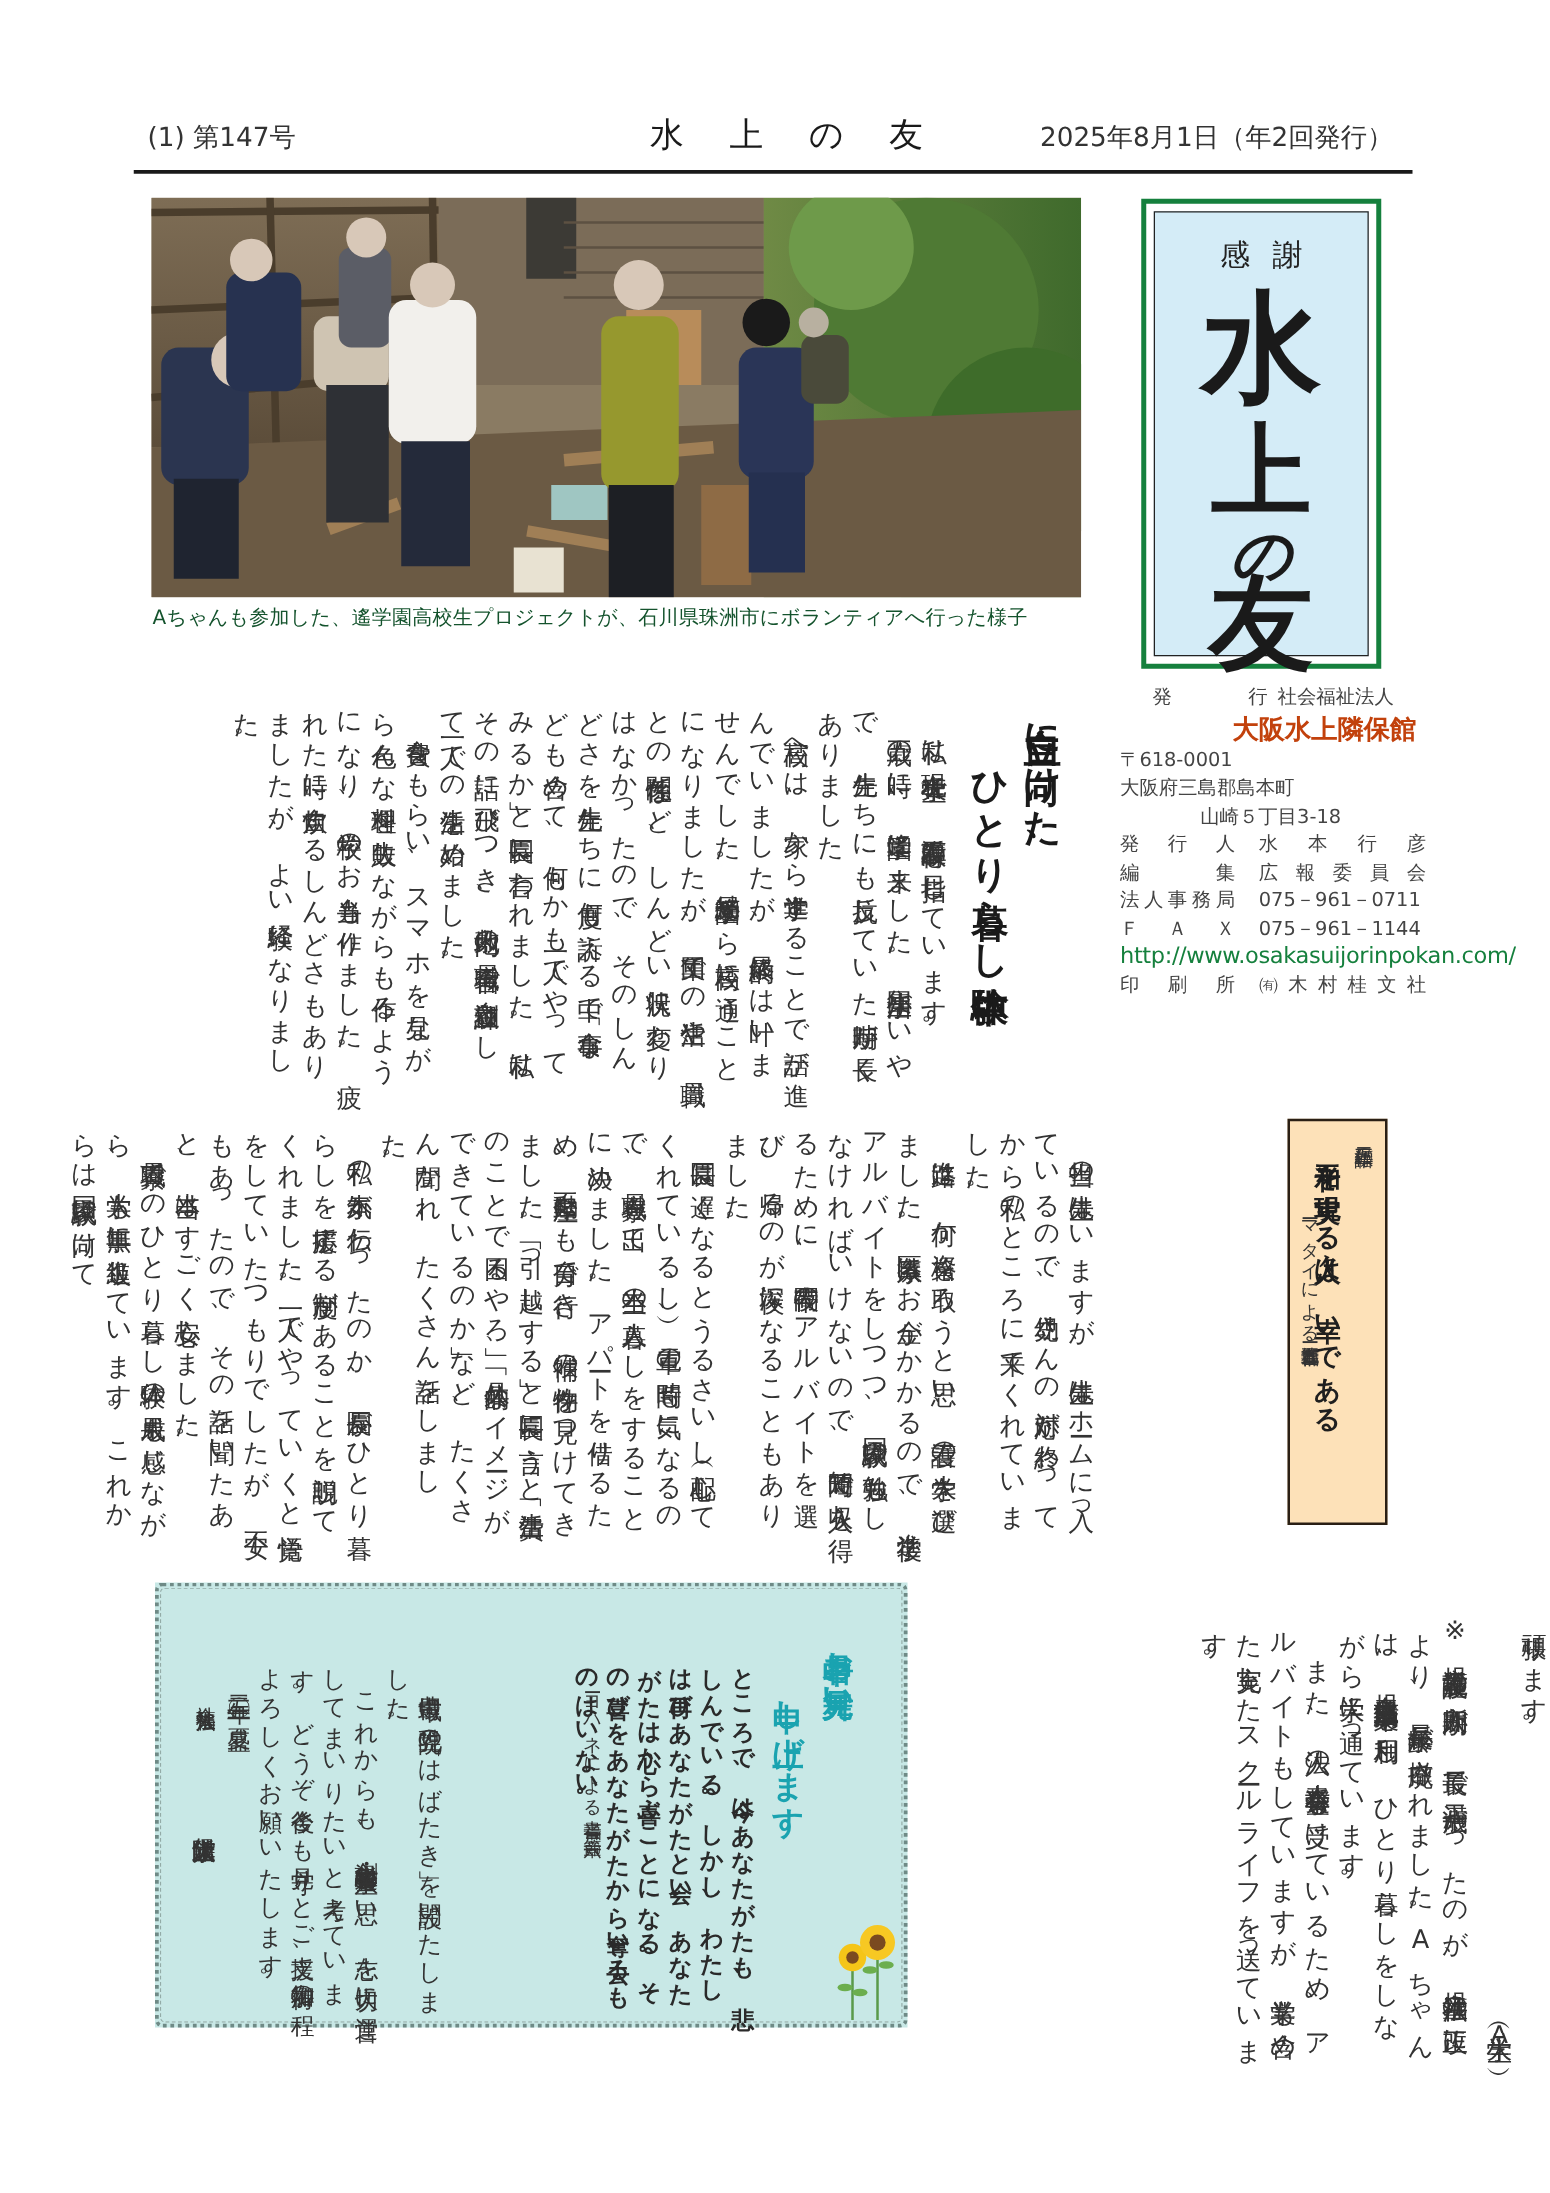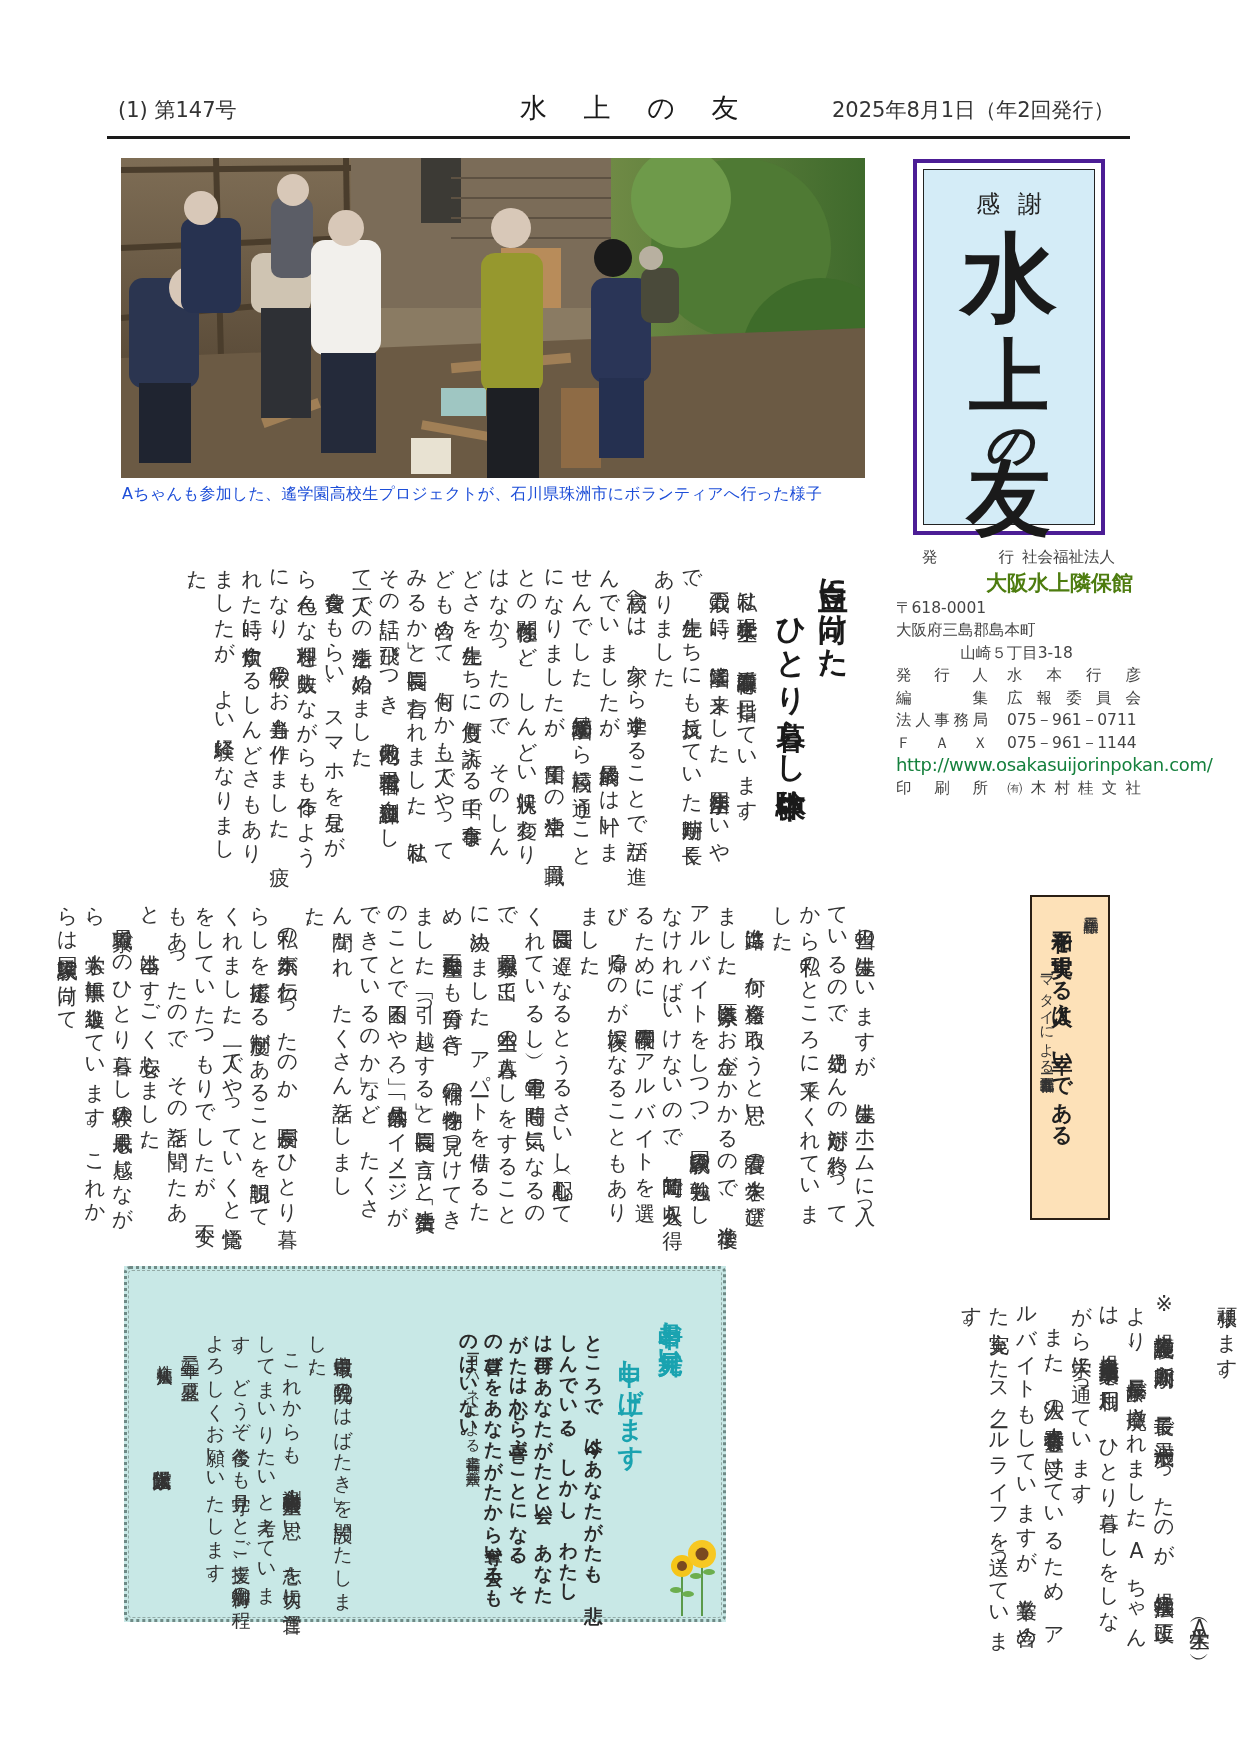--- a/index.html
+++ b/index.html
@@ -9,36 +9,36 @@
 
   
   .hdr-left { left: 118px; top: 96px; font-size: 21px; color: #333; letter-spacing: 0px; }
   .hdr-title { left: 520px; top: 90px; font-size: 27px; font-weight: normal; letter-spacing: 14px; color: #1a1a1a; }
   .hdr-right { left: 832px; top: 96px; font-size: 21px; color: #333; }
   .hdr-rule { left: 107px; top: 136px; width: 1023px; height: 3px; background: #1a1a1a; }
 
   
   .photo { left: 121px; top: 158px; width: 744px; height: 320px; overflow: hidden; }
   .photo svg { display: block; }
-  .caption { left: 122px; top: 484px; font-size: 16px; color: #1d4ed8; white-space: nowrap; letter-spacing: 0.2px; }
-
-  
-  .mast-outer { left: 913px; top: 159px; width: 192px; height: 376px; border: 4px solid #4c1d95; background: #fff; box-sizing: border-box; }
+  .caption { left: 122px; top: 484px; font-size: 16px; color: #14532d; white-space: nowrap; letter-spacing: 0.2px; }
+
+  
+  .mast-outer { left: 913px; top: 159px; width: 192px; height: 376px; border: 4px solid #15803d; background: #fff; box-sizing: border-box; }
   .mast-inner { position: absolute; left: 6px; top: 6px; right: 6px; bottom: 6px; border: 1px solid #222; background: #d4ecf7; }
   .mast-sub { position: absolute; left: 0; right: 0; top: 18px; text-align: center; font-family: "DejaVu Serif", serif; font-size: 24px; letter-spacing: 18px; text-indent: 18px; color: #222; }
   .mast-big { position: absolute; left: 0; right: 0; text-align: center; font-family: "DejaVu Serif", serif; font-weight: bold; color: #1a1a1a; line-height: 1; }
   .mast-c1 { top: 60px; font-size: 96px; }
   .mast-c2 { top: 166px; font-size: 80px; }
   .mast-c3 { top: 250px; font-size: 48px; font-style: italic; }
   .mast-c4 { top: 286px; font-size: 84px; }
 
   
   .pub { left: 896px; top: 546px; width: 245px; font-size: 15.5px; color: #444; line-height: 22.5px; }
   .pub .row { display: flex; white-space: nowrap; justify-content: center; }
-  .pub .org { font-size: 21px; font-weight: bold; color: #4d7c0f; text-align: right; line-height: 28px; padding-right: 8px; }
+  .pub .org { font-size: 21px; font-weight: bold; color: #c2410c; text-align: right; line-height: 28px; padding-right: 8px; }
   .pub .indent-r { text-align: center; padding-right: 4px; display: block; }
   .pub .lab { width: 92px; display: inline-block; text-align-last: justify; margin-right: 8px; }
   .pub .val { flex: 1; text-align-last: justify; margin-left: 11px; }
   .pub .url { font-size: 18px; color: #15803d; letter-spacing: -0.3px; }
 
   
   .vt { writing-mode: vertical-rl; text-orientation: upright; }
   .body-col { font-size: 20.5px; line-height: 27.5px; color: #333; letter-spacing: 1.2px; }
   .body-col p { margin: 0; text-indent: 1em; }
   .body-col p.noind { text-indent: 0; }

